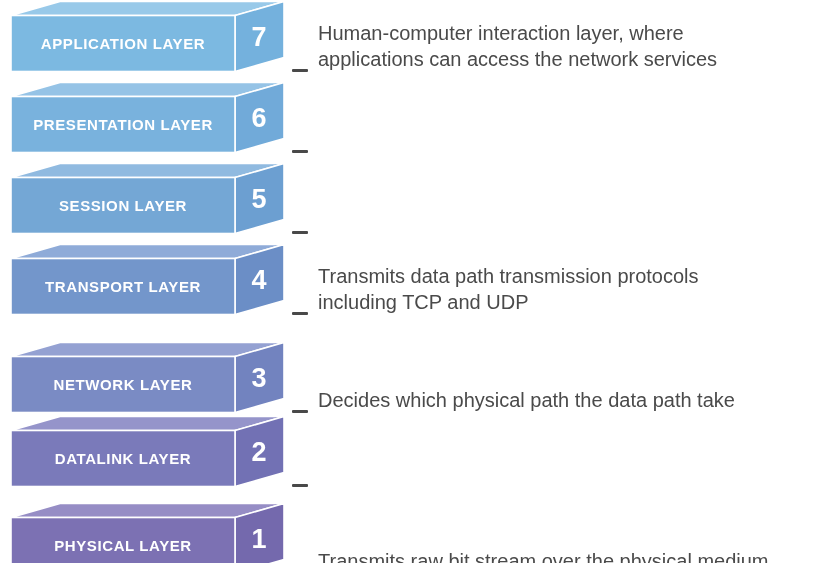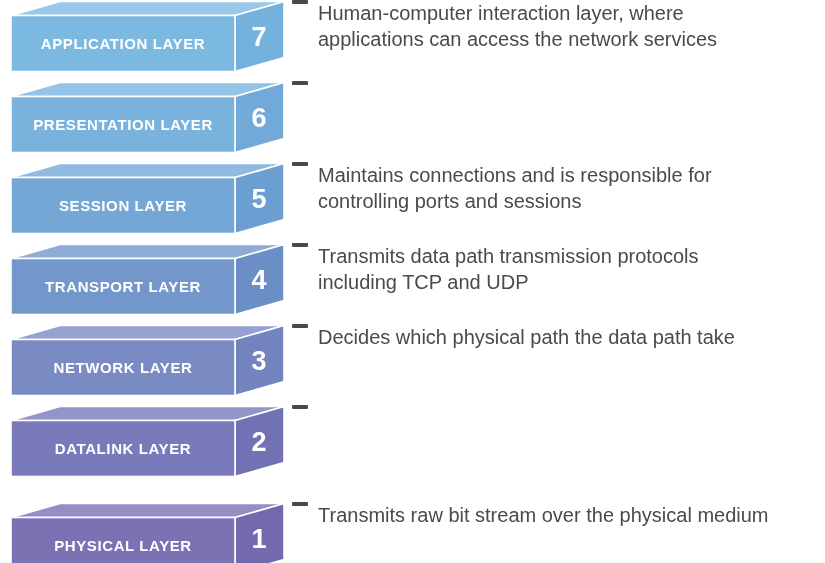--- a/index.html
+++ b/index.html
@@ -42,21 +42,21 @@
     font-size: 27px;
     fill: #ffffff;
   }
   .desc {
     position: absolute;
     left: 292px;
     top: 0;
     height: 72px;
     right: 0;
     display: flex;
-    align-items: flex-start;
+    align-items: flex-end;
   }
   .dash {
     width: 16px;
     height: 3.5px;
     border-radius: 1px;
     background: #494949;
     flex: 0 0 auto;
     margin-right: 10px;
   }
   .desc-text {
@@ -102,55 +102,53 @@
   <div class="layer-row" style="top:162px">
     <svg class="layer-box" viewBox="0 0 290 72">
       <polygon points="2,15.5 226,15.5 275,1.5 51,1.5" stroke="#fff" stroke-width="1.6" stroke-linejoin="round" fill="#90BAE0"></polygon>
       <polygon points="226,15.5 275,1.5 275,57.5 226,71.5" stroke="#fff" stroke-width="1.6" stroke-linejoin="round" fill="#6C9FD1"></polygon>
       <rect x="2" y="15.5" width="224" height="56" stroke="#fff" stroke-width="1.6" fill="#74A7D5"></rect>
       <text class="layer-label" x="114" y="49" text-anchor="middle">SESSION LAYER</text>
       <text class="layer-number" x="250" y="46" text-anchor="middle">5</text>
     </svg>
     <div class="desc">
       <div class="dash"></div>
-      <div class="desc-text">Maintains connections and is responsible for
-controlling ports and sessions</div>
     </div>
   </div>
 
   <div class="layer-row" style="top:243px">
     <svg class="layer-box" viewBox="0 0 290 72">
       <polygon points="2,15.5 226,15.5 275,1.5 51,1.5" stroke="#fff" stroke-width="1.6" stroke-linejoin="round" fill="#8FABD8"></polygon>
       <polygon points="226,15.5 275,1.5 275,57.5 226,71.5" stroke="#fff" stroke-width="1.6" stroke-linejoin="round" fill="#6B8EC6"></polygon>
       <rect x="2" y="15.5" width="224" height="56" stroke="#fff" stroke-width="1.6" fill="#7396CB"></rect>
       <text class="layer-label" x="114" y="49" text-anchor="middle">TRANSPORT LAYER</text>
       <text class="layer-number" x="250" y="46" text-anchor="middle">4</text>
     </svg>
     <div class="desc">
       <div class="dash"></div>
       <div class="desc-text">Transmits data path transmission protocols
 including TCP and UDP</div>
     </div>
   </div>
 
-  <div class="layer-row" style="top:324px">
+  <div class="layer-row" style="top:341px">
     <svg class="layer-box" viewBox="0 0 290 72">
       <polygon points="2,15.5 226,15.5 275,1.5 51,1.5" stroke="#fff" stroke-width="1.6" stroke-linejoin="round" fill="#94A1D2"></polygon>
       <polygon points="226,15.5 275,1.5 275,57.5 226,71.5" stroke="#fff" stroke-width="1.6" stroke-linejoin="round" fill="#7283BF"></polygon>
       <rect x="2" y="15.5" width="224" height="56" stroke="#fff" stroke-width="1.6" fill="#7A8BC4"></rect>
       <text class="layer-label" x="114" y="49" text-anchor="middle">NETWORK LAYER</text>
       <text class="layer-number" x="250" y="46" text-anchor="middle">3</text>
     </svg>
     <div class="desc">
       <div class="dash"></div>
       <div class="desc-text">Decides which physical path the data path take</div>
     </div>
   </div>
 
-  <div class="layer-row" style="top:405px">
+  <div class="layer-row" style="top:415px">
     <svg class="layer-box" viewBox="0 0 290 72">
       <polygon points="2,15.5 226,15.5 275,1.5 51,1.5" stroke="#fff" stroke-width="1.6" stroke-linejoin="round" fill="#9594CA"></polygon>
       <polygon points="226,15.5 275,1.5 275,57.5 226,71.5" stroke="#fff" stroke-width="1.6" stroke-linejoin="round" fill="#7271B4"></polygon>
       <rect x="2" y="15.5" width="224" height="56" stroke="#fff" stroke-width="1.6" fill="#7A7ABA"></rect>
       <text class="layer-label" x="114" y="49" text-anchor="middle">DATALINK LAYER</text>
       <text class="layer-number" x="250" y="46" text-anchor="middle">2</text>
     </svg>
     <div class="desc">
       <div class="dash"></div>
     </div>

